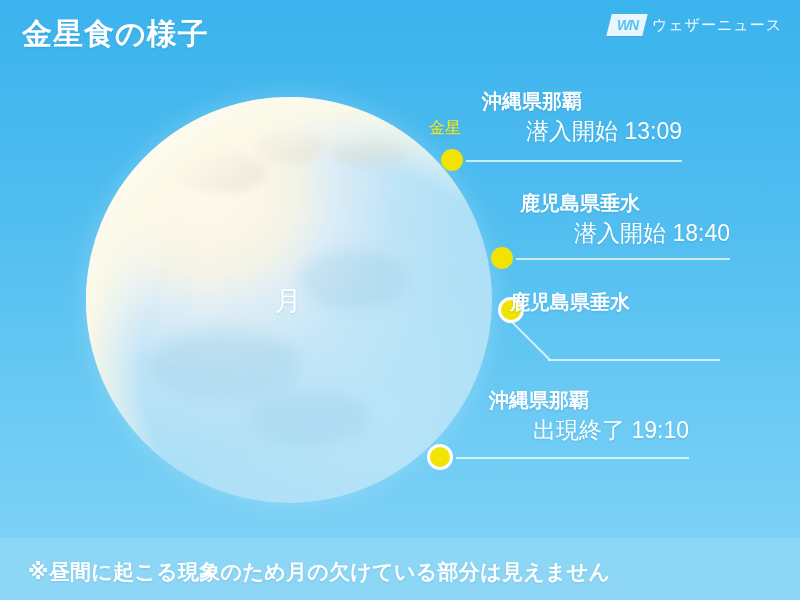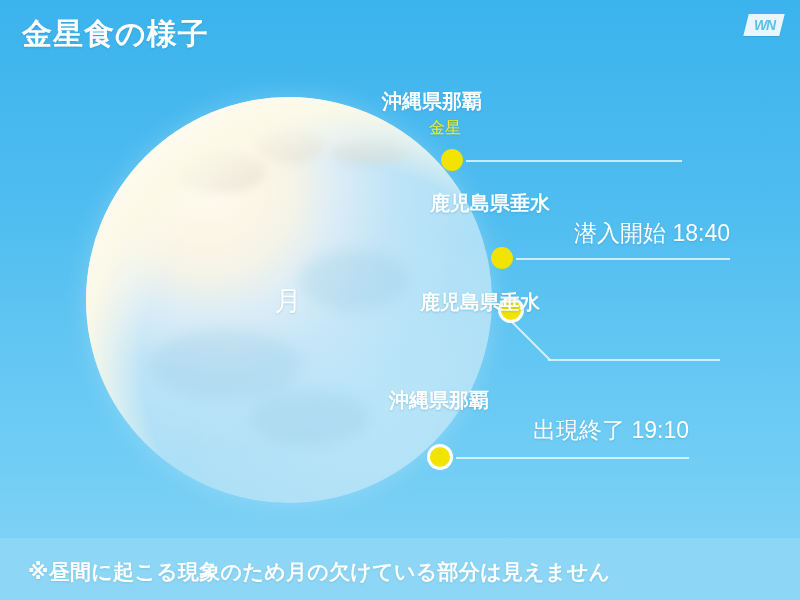--- a/index.html
+++ b/index.html
@@ -94,21 +94,21 @@
     position:absolute; left:429px; top:118px;
     font-size:16px; font-weight:normal; color:#f7ec1b;
     text-shadow:0 1px 2px rgba(40,130,175,.35);
   }
 
   
   .callout { position:absolute; }
   .callout .place {
     font-size:20px; font-weight:bold; color:#ffffff;
     text-shadow:0 1px 2px rgba(40,130,175,.30);
-    white-space:nowrap; text-align:left;
+    white-space:nowrap; text-align:center;
   }
   .callout .event {
     font-size:23px; color:#ffffff; font-weight:normal;
     text-shadow:0 1px 2px rgba(40,130,175,.30);
     white-space:nowrap; text-align:right;
     margin-top:1px;
   }
   .rule {
     position:absolute; height:2px;
     background:rgba(255,255,255,.70);
@@ -132,40 +132,42 @@
 <body>
 
 <div id="stage">
 
   <div id="page-title">金星食の様子</div>
 
   <div id="wn-logo">
     <div id="wn-mark">
       <span>WN</span>
     </div>
+    <div id="wn-text">ウェザーニュース</div>
   </div>
 
   <div id="moon-group">
     <div id="moon"></div>
     <div class="mare faint" style="left:150px; top:330px; width:150px; height:70px;"></div>
     <div class="mare faint" style="left:250px; top:390px; width:120px; height:55px;"></div>
     <div class="mare faint" style="left:300px; top:250px; width:110px; height:60px;"></div>
     <div class="mare" style="left:175px; top:150px; width:90px; height:42px;"></div>
     <div class="mare" style="left:255px; top:128px; width:70px; height:34px;"></div>
     <div class="mare" style="left:330px; top:140px; width:80px; height:24px;"></div>
     <div id="moon-limb"></div>
     <div id="moon-label">月</div>
   </div>
 
   <div id="venus-tag">金星</div>
 
   <div class="venus-dot" style="left:452px; top:160px;"></div>
   <div class="rule" style="left:466px; top:160px; width:216px;"></div>
   <div class="callout" style="left:382px; top:88px; width:300px;">
     <div class="place">沖縄県那覇</div>
+    <div class="event">潜入開始 13:09</div>
   </div>
 
   <div class="venus-dot" style="left:502px; top:258px;"></div>
   <div class="rule" style="left:516px; top:258px; width:214px;"></div>
   <div class="callout" style="left:430px; top:190px; width:300px;">
     <div class="place">鹿児島県垂水</div>
     <div class="event">潜入開始 18:40</div>
   </div>
 
   <div class="venus-dot ringed" style="left:511px; top:310px;"></div>

